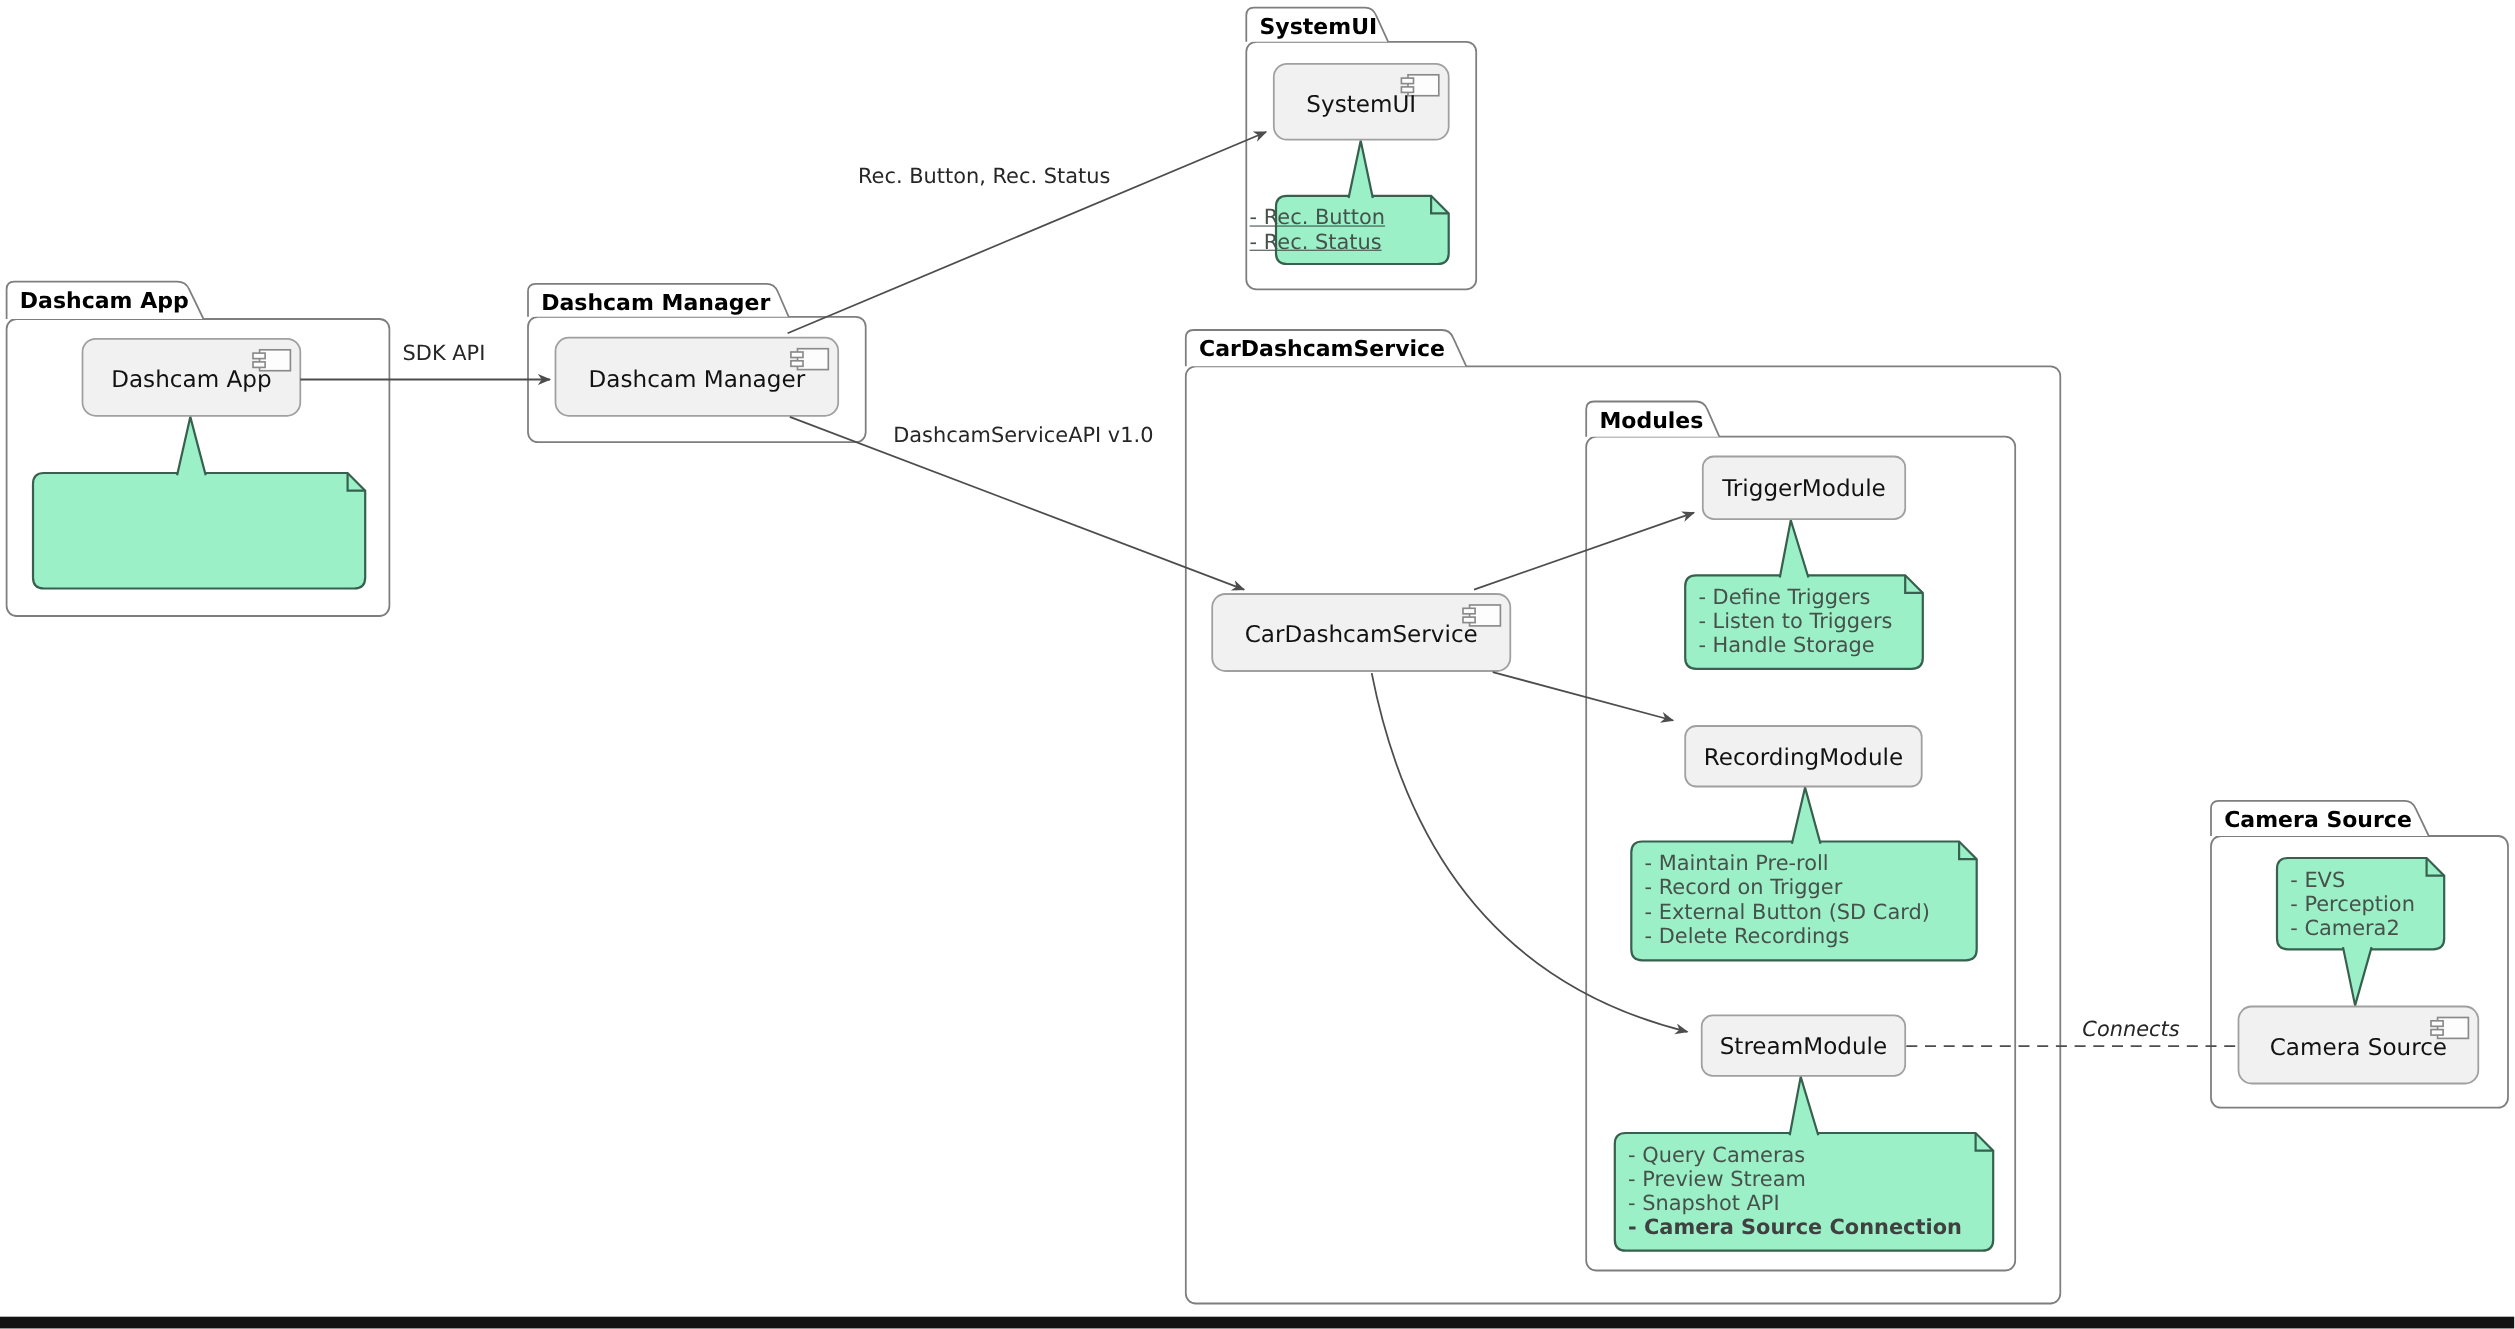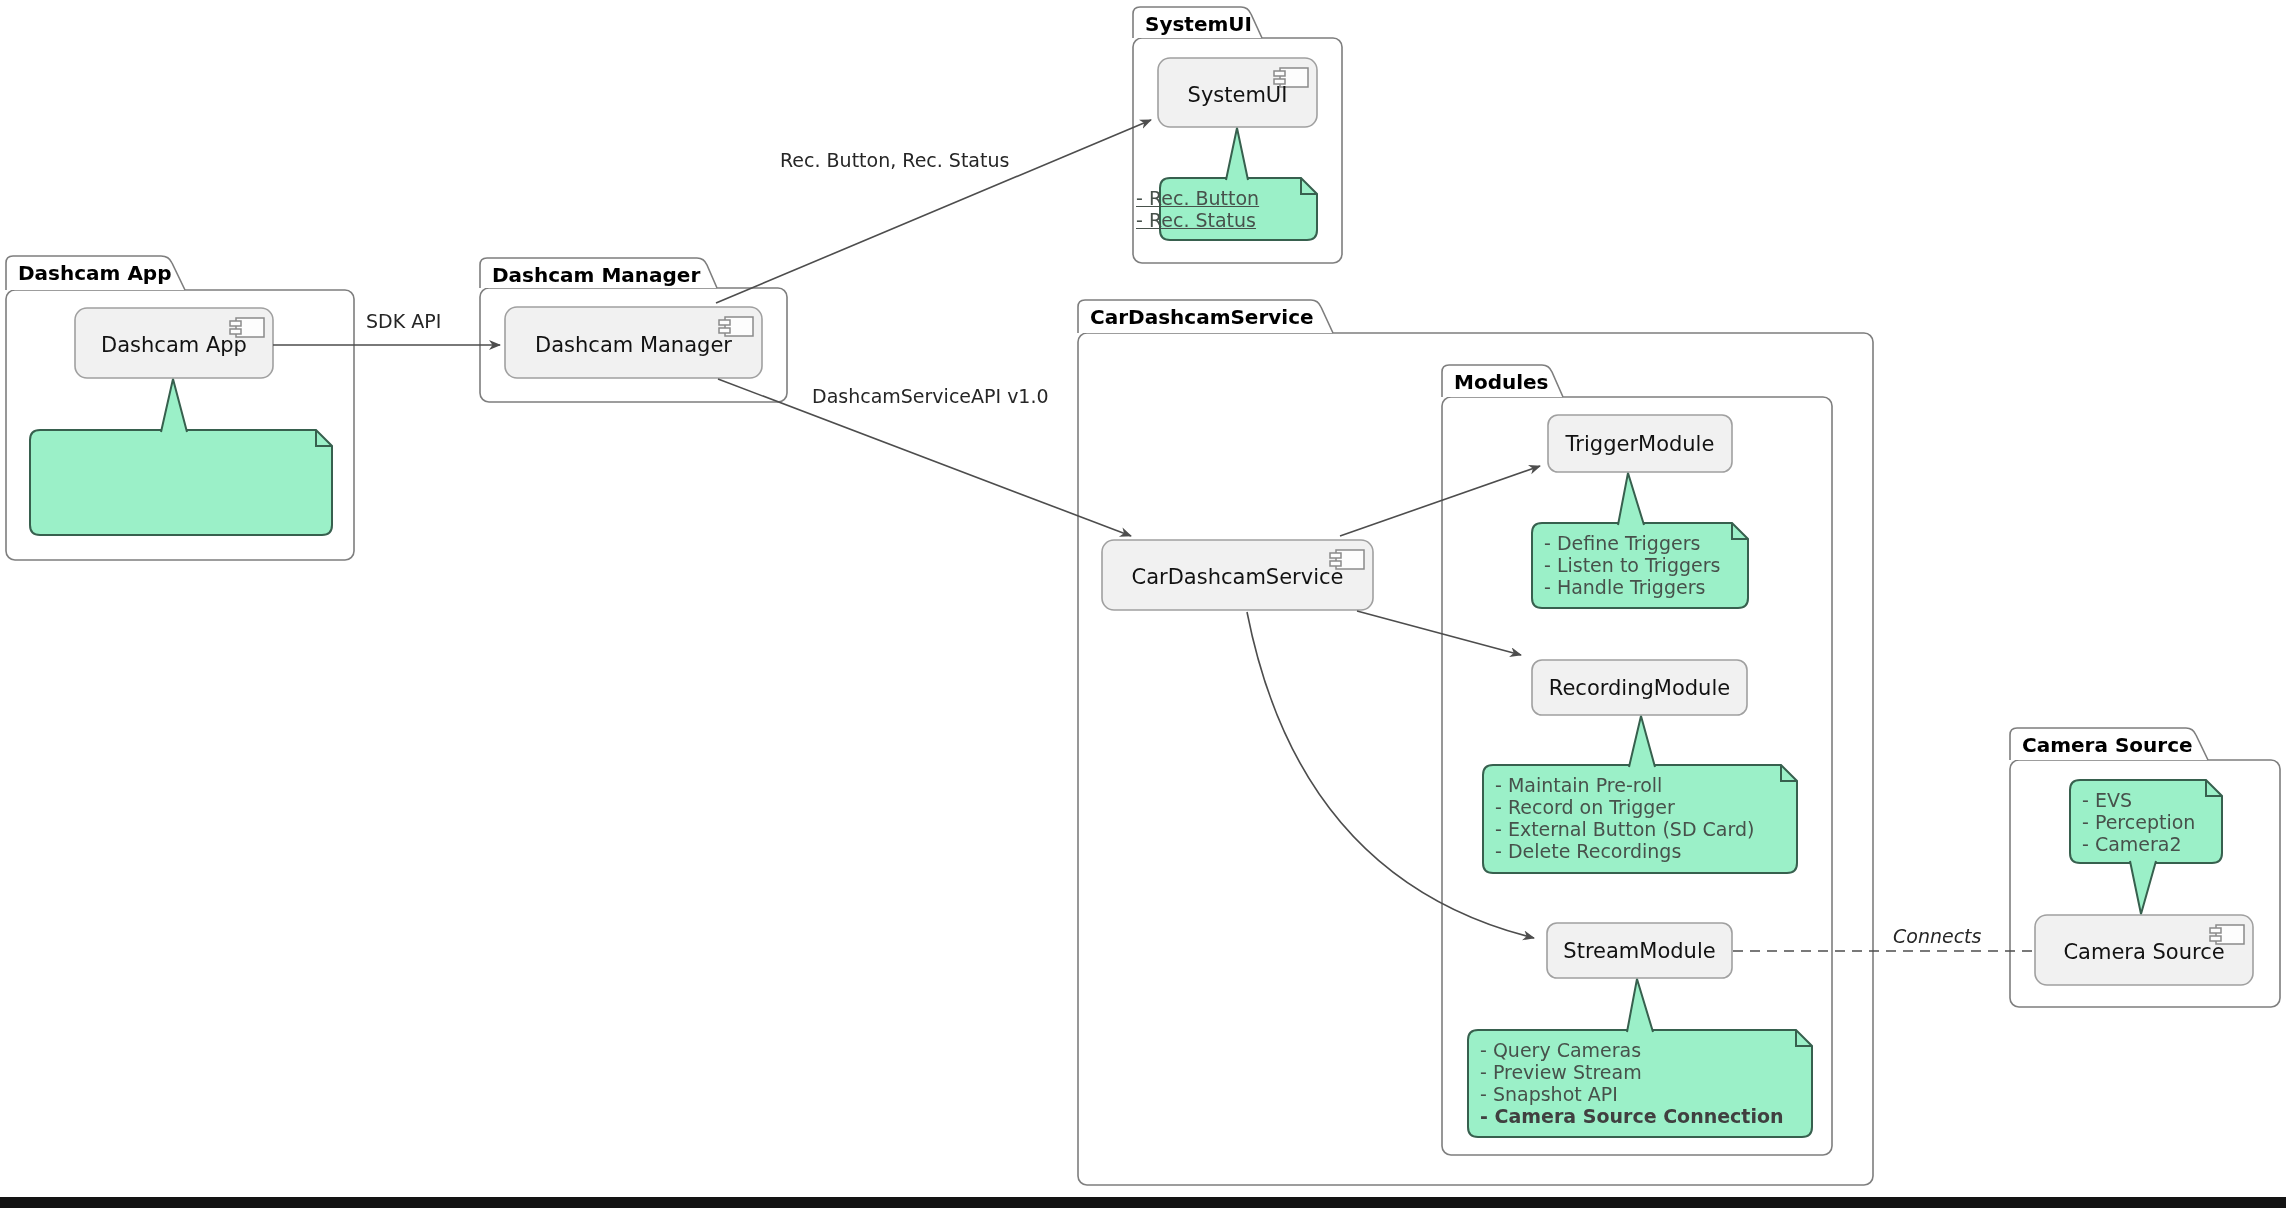--- a/index.html
+++ b/index.html
@@ -130,21 +130,21 @@
   <div class="txt comp-label" style="left:1547px;top:923px;width:185px;height:55px;">StreamModule</div>
   <div class="txt comp-label" style="left:2035px;top:919px;width:218px;height:66px;">Camera Source</div>
 
   <div class="txt note-text" style="left:1124px;top:178px;width:157px;text-decoration:underline;">
     <span>- Rec. Button</span>
     <span>- Rec. Status</span>
   </div>
   <div class="txt note-text" style="left:1532px;top:523px;width:216px;">
     <span>- Define Triggers</span>
     <span>- Listen to Triggers</span>
-    <span>- Handle Triggers</span>
+    <span>- Handle Storage</span>
   </div>
   <div class="txt note-text" style="left:1483px;top:765px;width:314px;">
     <span>- Maintain Pre-roll</span>
     <span>- Record on Trigger</span>
     <span>- External Button (SD Card)</span>
     <span>- Delete Recordings</span>
   </div>
   <div class="txt note-text" style="left:1468px;top:1030px;width:344px;">
     <span>- Query Cameras</span>
     <span>- Preview Stream</span>

